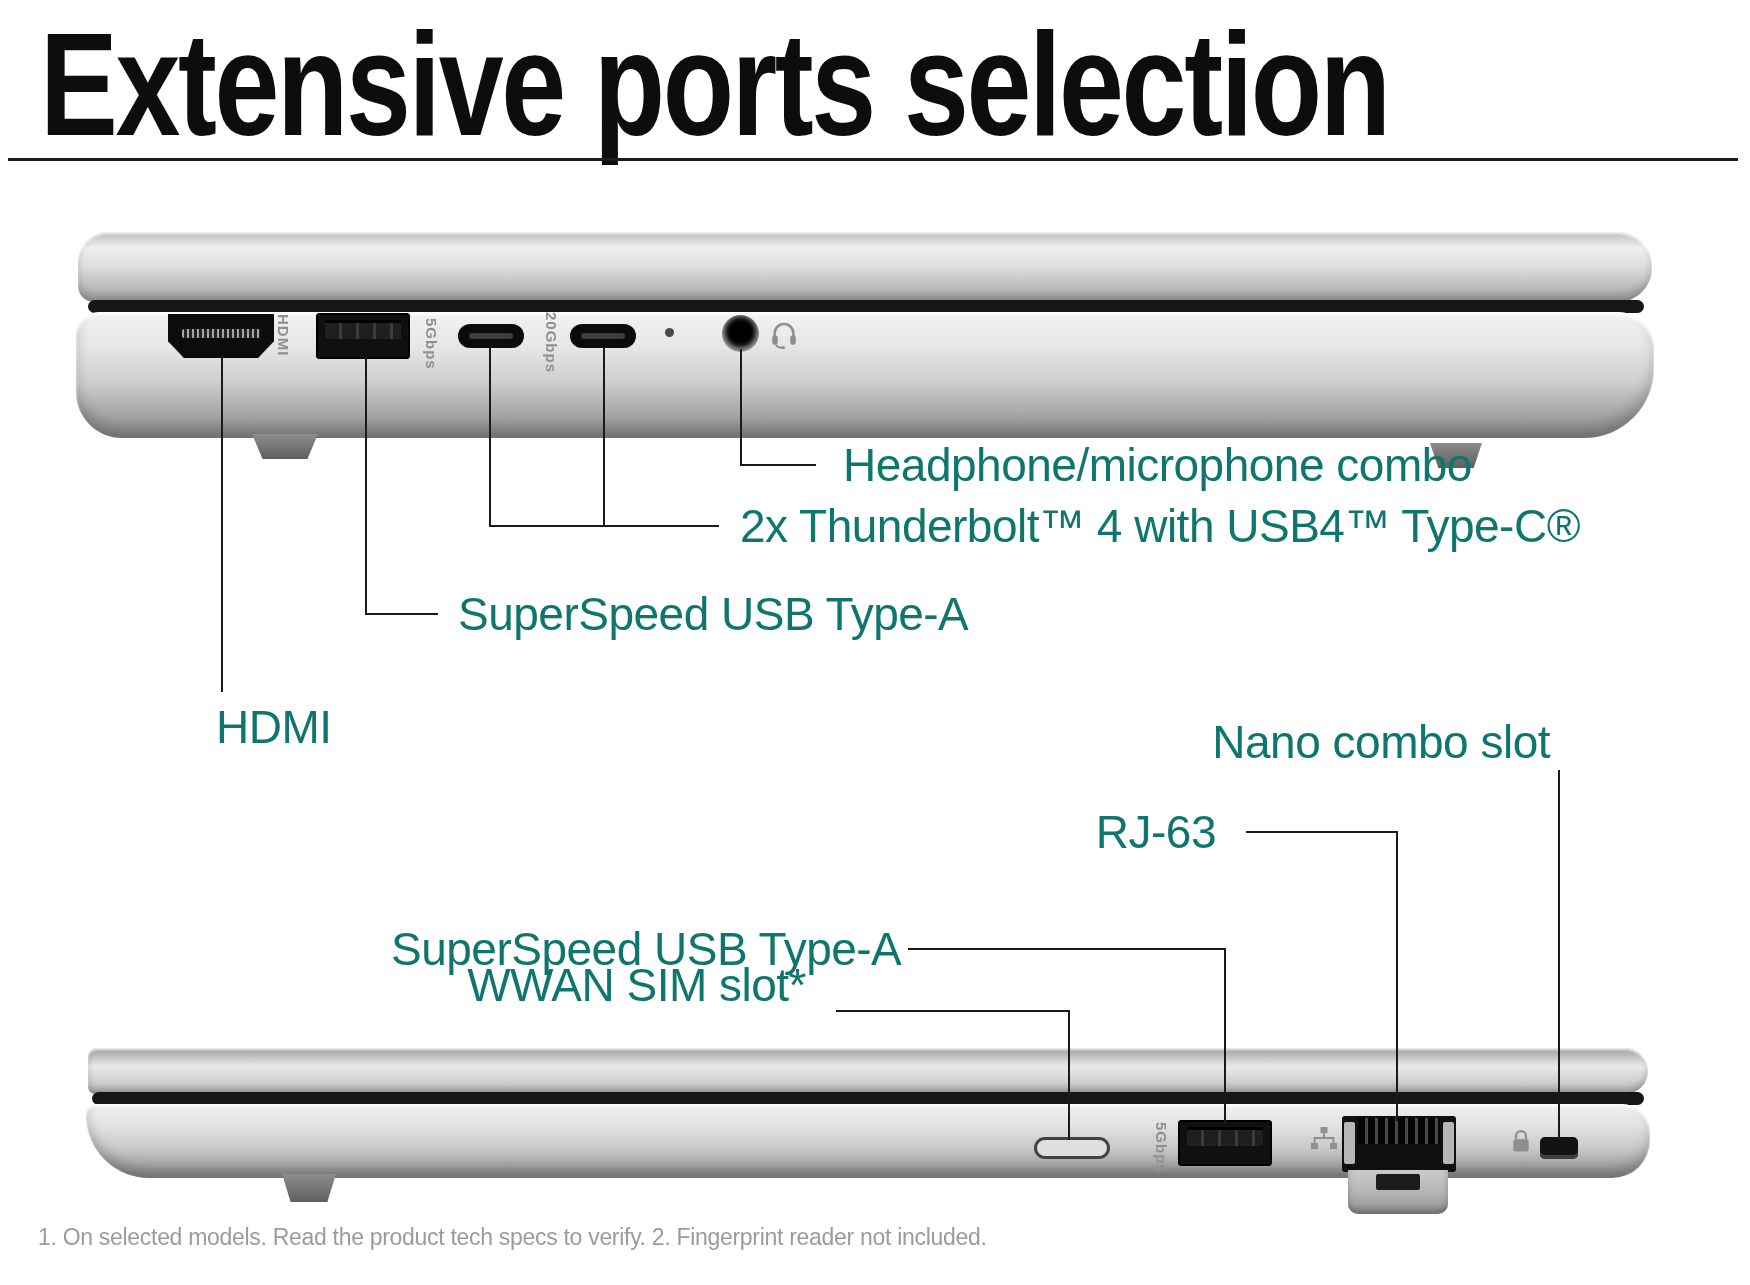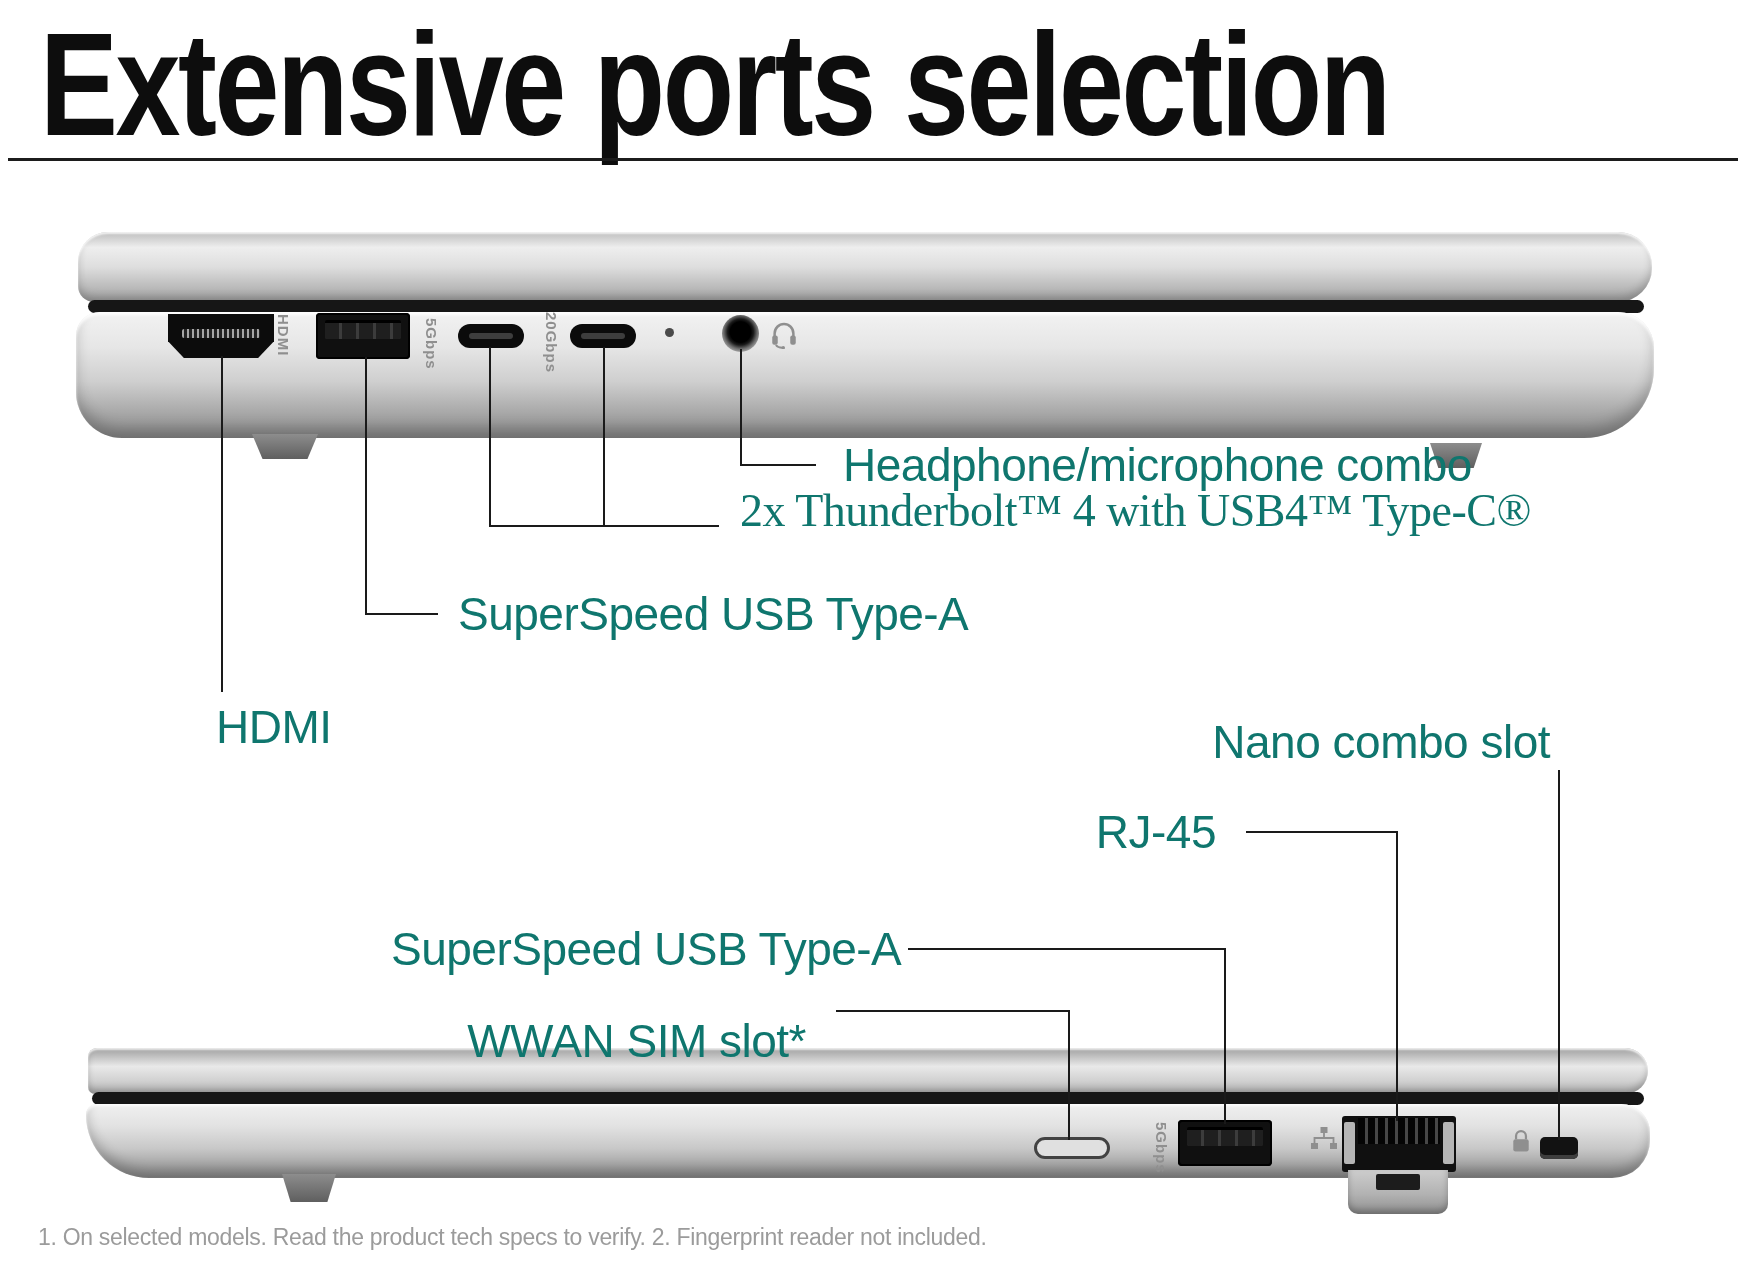--- a/index.html
+++ b/index.html
@@ -129,21 +129,21 @@
   <div class="lv" style="left:221px;top:356px;height:336px;"></div>
   <div class="lv" style="left:365px;top:357px;height:258px;"></div>
   <div class="lh" style="left:365px;top:613px;width:73px;"></div>
   <div class="lv" style="left:489px;top:347px;height:180px;"></div>
   <div class="lv" style="left:603px;top:347px;height:180px;"></div>
   <div class="lh" style="left:489px;top:525px;width:230px;"></div>
   <div class="lv" style="left:740px;top:349px;height:116px;"></div>
   <div class="lh" style="left:740px;top:464px;width:76px;"></div>
 
   <div class="lbl" style="left:843px;top:440px;">Headphone/microphone combo</div>
-  <div class="lbl" style="left:740px;top:486px;font-family:Liberation Serif, serif;">2x Thunderbolt™ 4 with USB4™ Type-C®</div>
+  <div class="lbl" style="left:740px;top:501px;">2x Thunderbolt™ 4 with USB4™ Type-C®</div>
   <div class="lbl" style="left:458px;top:589px;">SuperSpeed USB Type-A</div>
   <div class="lbl" style="left:216px;top:702px;">HDMI</div>
 
   <div>
     <div class="slab lid-bottom"></div>
     <div class="slab seam-bottom"></div>
     <div class="slab base-bottom"></div>
     <div class="foot" style="left:282px;top:1174px;width:54px;height:28px;"></div>
 
     <div class="sim-slot"></div>
@@ -178,18 +178,18 @@
 
   <div class="lv" style="left:1558px;top:770px;height:370px;"></div>
   <div class="lh" style="left:1246px;top:831px;width:152px;"></div>
   <div class="lv" style="left:1396px;top:831px;height:290px;"></div>
   <div class="lh" style="left:908px;top:948px;width:318px;"></div>
   <div class="lv" style="left:1224px;top:948px;height:176px;"></div>
   <div class="lh" style="left:836px;top:1010px;width:234px;"></div>
   <div class="lv" style="left:1068px;top:1010px;height:130px;"></div>
 
   <div class="lbl" style="right:188px;top:717px;text-align:right;">Nano combo slot</div>
-  <div class="lbl" style="right:522px;top:807px;text-align:right;">RJ-45</div>
+  <div class="lbl" style="right:522px;top:807px;text-align:right;">RJ-63</div>
   <div class="lbl" style="left:391px;top:924px;">SuperSpeed USB Type-A</div>
-  <div class="lbl" style="right:932px;top:1016px;text-align:center;">WWAN SIM slot*</div>
+  <div class="lbl" style="right:932px;top:960px;text-align:center;">WWAN SIM slot*</div>
 
   <div class="footnote">1. On selected models. Read the product tech specs to verify. 2. Fingerprint reader not included.</div>
 </div>
 
 </body></html>

